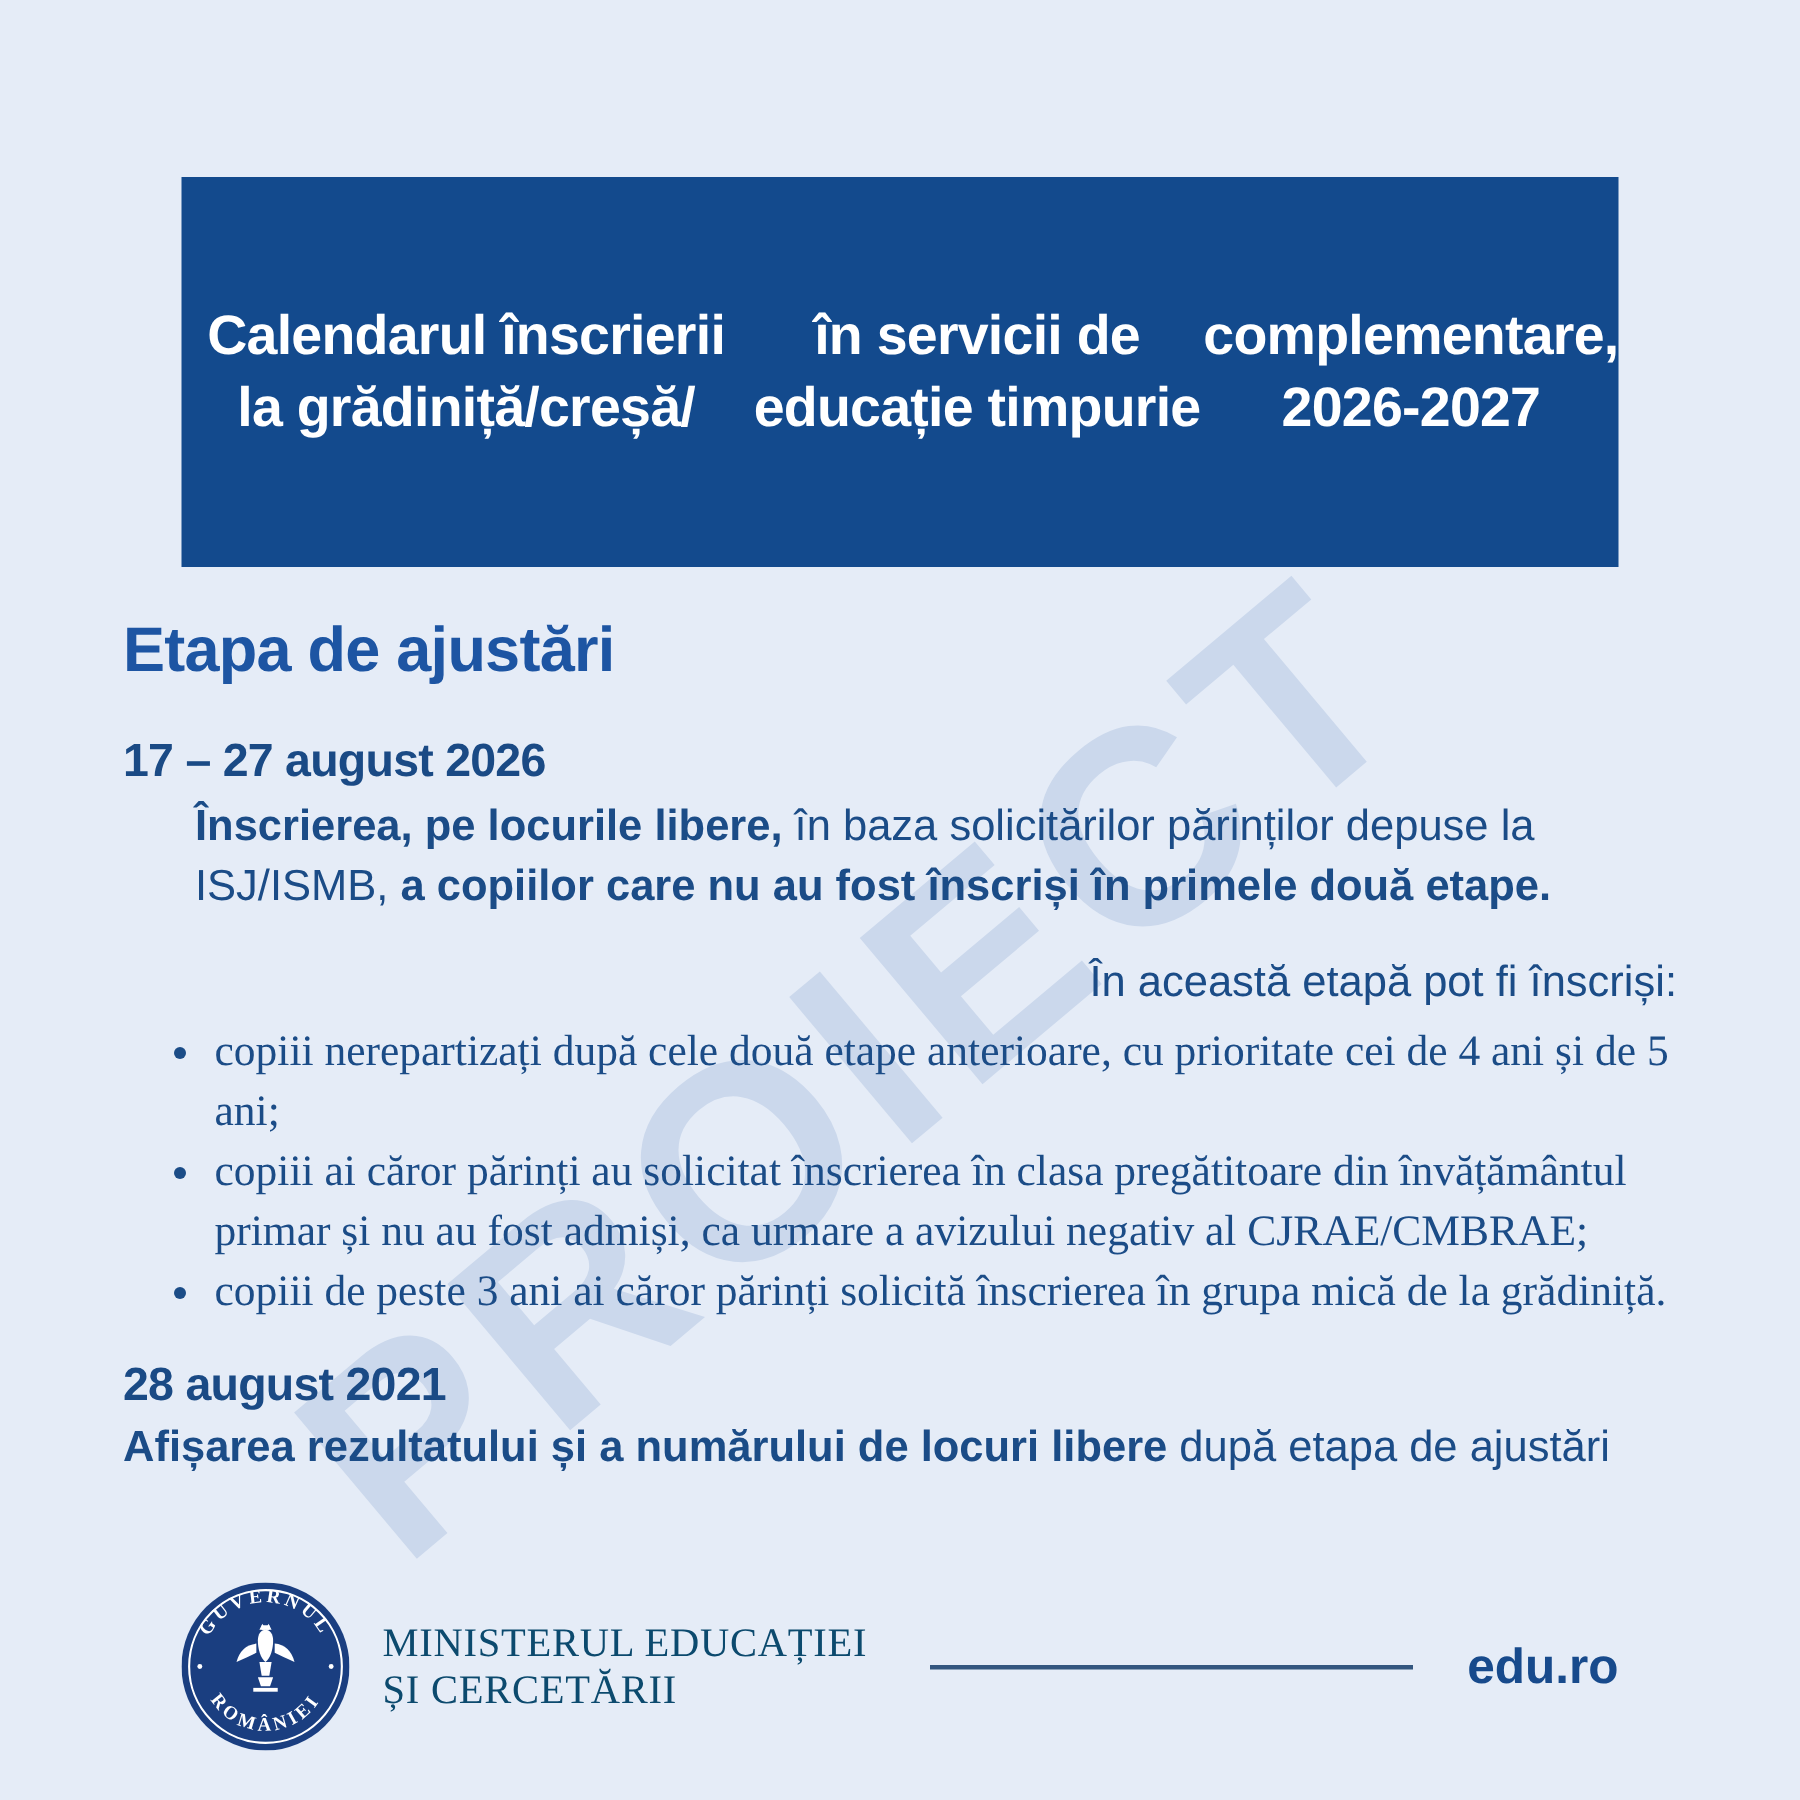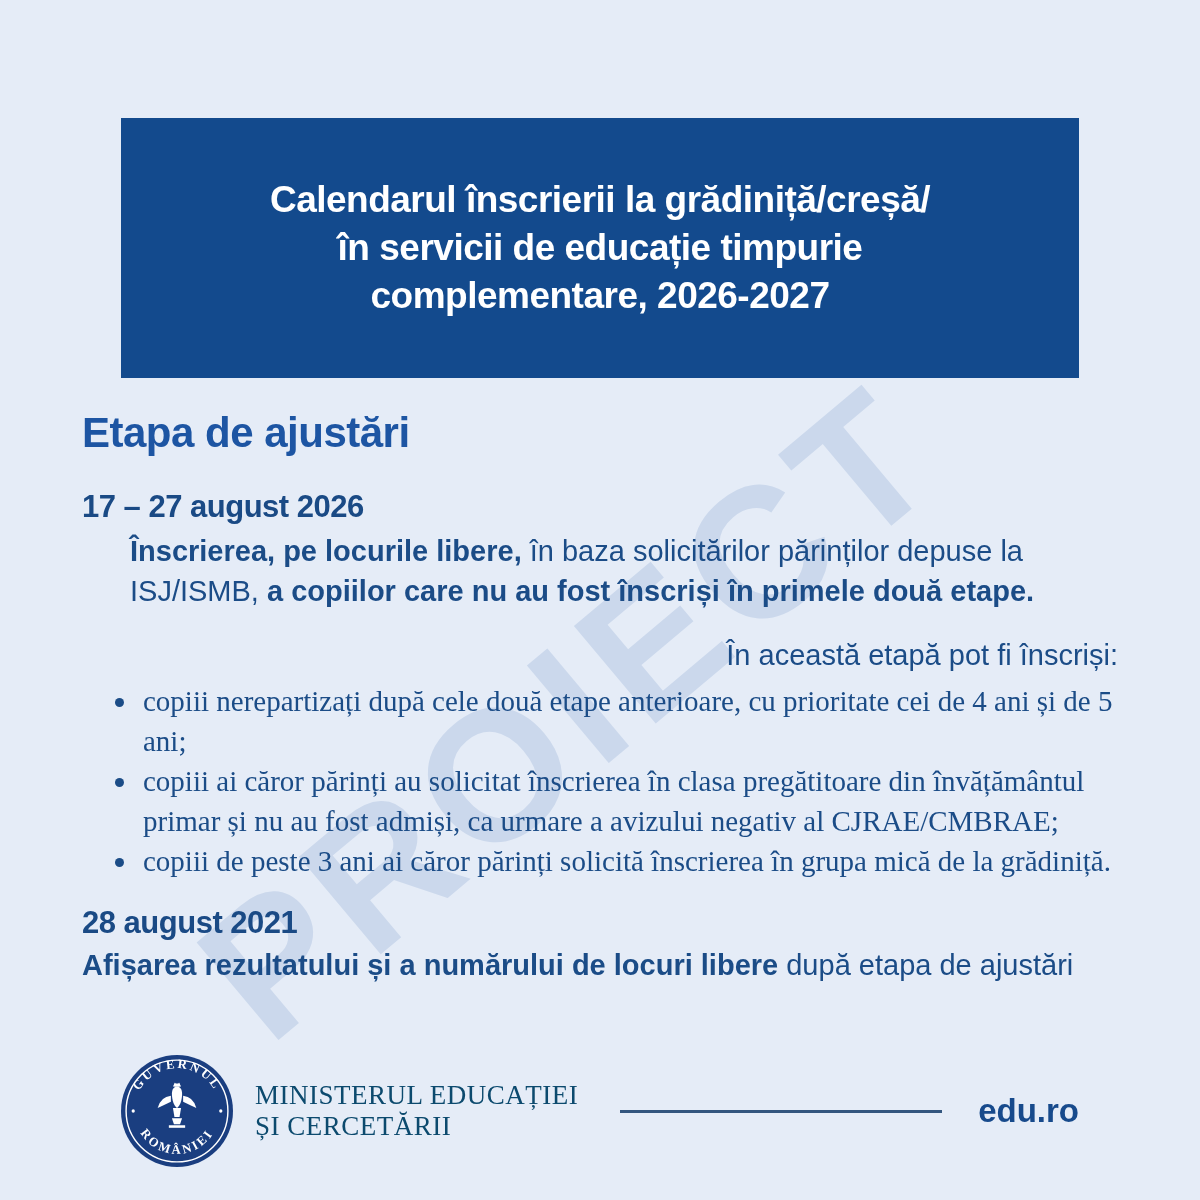--- a/index.html
+++ b/index.html
@@ -31,21 +31,21 @@
     user-select: none;
   }
 
   .banner {
     position: relative;
     z-index: 1;
     margin: 118px 121px 0 121px;
     height: 260px;
     background: #134a8d;
     display: flex;
-    flex-direction: column;
+    flex-direction: row;
     align-items: center;
     justify-content: center;
   }
   .banner .title-line {
     color: #ffffff;
     font-weight: bold;
     font-size: 37px;
     line-height: 48px;
     letter-spacing: -0.5px;
     text-align: center;

